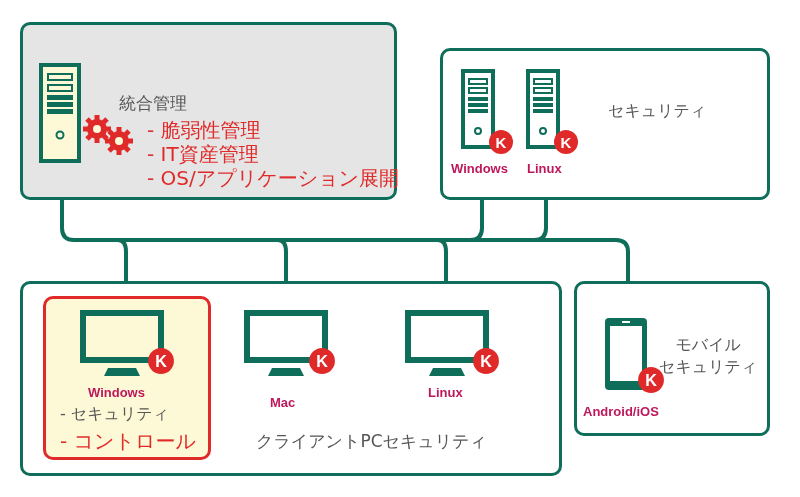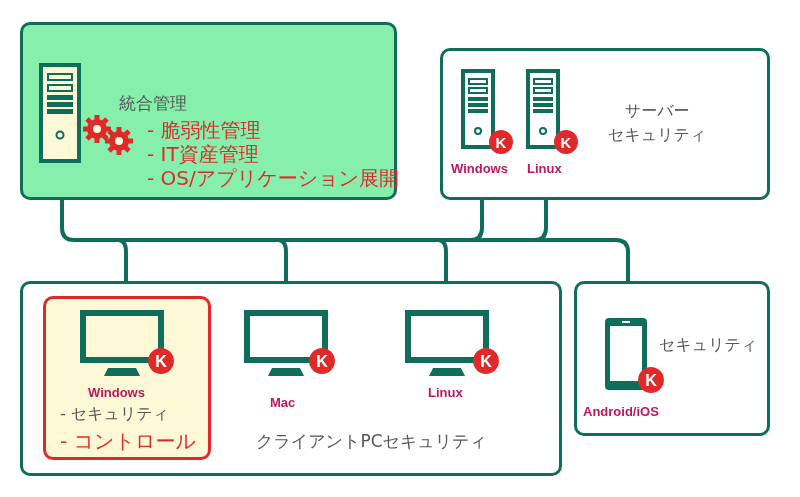--- a/index.html
+++ b/index.html
@@ -19,21 +19,21 @@
   <g fill="none" stroke="#0f6e5a" stroke-width="4" stroke-linejoin="round">
     <path d="M62 180 V228 Q62 240 74 240 H470 Q482 240 482 228 V180"></path>
     <path d="M546 180 V228 Q546 240 534 240"></path>
     <path d="M74 240 H616 Q628 240 628 252 V300"></path>
     <path d="M118 240 Q126 240 126 252 V300"></path>
     <path d="M278 240 Q286 240 286 252 V300"></path>
     <path d="M438 240 Q446 240 446 252 V300"></path>
   </g>
 </svg>
 
-<div class="box" style="left:20px;top:22px;width:377px;height:178px;background:#86efac;">
+<div class="box" style="left:20px;top:22px;width:377px;height:178px;background:#e5e5e5;">
   <svg class="ic" style="left:16px;top:38px" width="42" height="100" viewBox="0 0 42 100">
     <rect x="2" y="2" width="38" height="96" fill="#fdf9d6" stroke="#0f6e5a" stroke-width="4"></rect>
     <rect x="9" y="11" width="24" height="6" fill="none" stroke="#0f6e5a" stroke-width="2"></rect>
     <rect x="9" y="22" width="24" height="6" fill="none" stroke="#0f6e5a" stroke-width="2"></rect>
     <rect x="8" y="32" width="26" height="5" fill="#0f6e5a"></rect>
     <rect x="8" y="39" width="26" height="5" fill="#0f6e5a"></rect>
     <rect x="8" y="46" width="26" height="5" fill="#0f6e5a"></rect>
     <circle cx="21" cy="72" r="3.5" fill="none" stroke="#0f6e5a" stroke-width="2"></circle>
   </svg>
   <svg class="ic" style="left:58px;top:88px" width="56" height="44" viewBox="0 0 56 44">
@@ -87,21 +87,20 @@
     <rect x="7" y="40" width="20" height="4" fill="#0f6e5a"></rect>
     <circle cx="17" cy="62" r="3" fill="none" stroke="#0f6e5a" stroke-width="2"></circle>
   </svg>
   <svg class="ic" style="left:110px;top:78px" width="26" height="26" viewBox="0 0 26 26">
     <circle cx="13" cy="13" r="12" fill="#e02a2a"></circle>
     <text x="13" y="18.5" text-anchor="middle" fill="#fff" font-size="15" font-weight="bold" font-family="Liberation Sans, sans-serif">K</text>
   </svg>
   <div class="txt os" style="left:84px;top:110px;">Linux</div>
 
   <div class="txt gray" style="left:165px;top:48px;text-align:center;line-height:24px;">
-    <div>サーバー</div>
     <div>セキュリティ</div>
   </div>
 </div>
 
 <div class="box" style="left:20px;top:281px;width:542px;height:195px;background:#fff;">
   <div class="box" style="left:20px;top:12px;width:168px;height:164px;border-color:#e02a2a;background:#fdf9d6;"></div>
 </div>
 
 <svg class="ic" style="left:80px;top:310px" width="96" height="70" viewBox="0 0 96 70">
   <rect x="3" y="3" width="78" height="47" fill="none" stroke="#0f6e5a" stroke-width="6"></rect>
@@ -142,15 +141,16 @@
     <rect x="2" y="2" width="42" height="72" rx="4" fill="#0f6e5a"></rect>
     <rect x="7" y="10" width="32" height="55" fill="#fff"></rect>
     <rect x="19" y="5" width="8" height="2" fill="#fff"></rect>
   </svg>
   <svg class="ic" style="left:60px;top:82px" width="28" height="28" viewBox="0 0 26 26">
     <circle cx="13" cy="13" r="12" fill="#e02a2a"></circle>
     <text x="13" y="18.5" text-anchor="middle" fill="#fff" font-size="15" font-weight="bold" font-family="Liberation Sans, sans-serif">K</text>
   </svg>
   <div class="txt os" style="left:6px;top:120px;">Android/iOS</div>
   <div class="txt gray" style="left:82px;top:50px;text-align:center;line-height:22px;">
+    <div>モバイル</div>
     <div>セキュリティ</div>
   </div>
 </div>
 
 </body></html>

